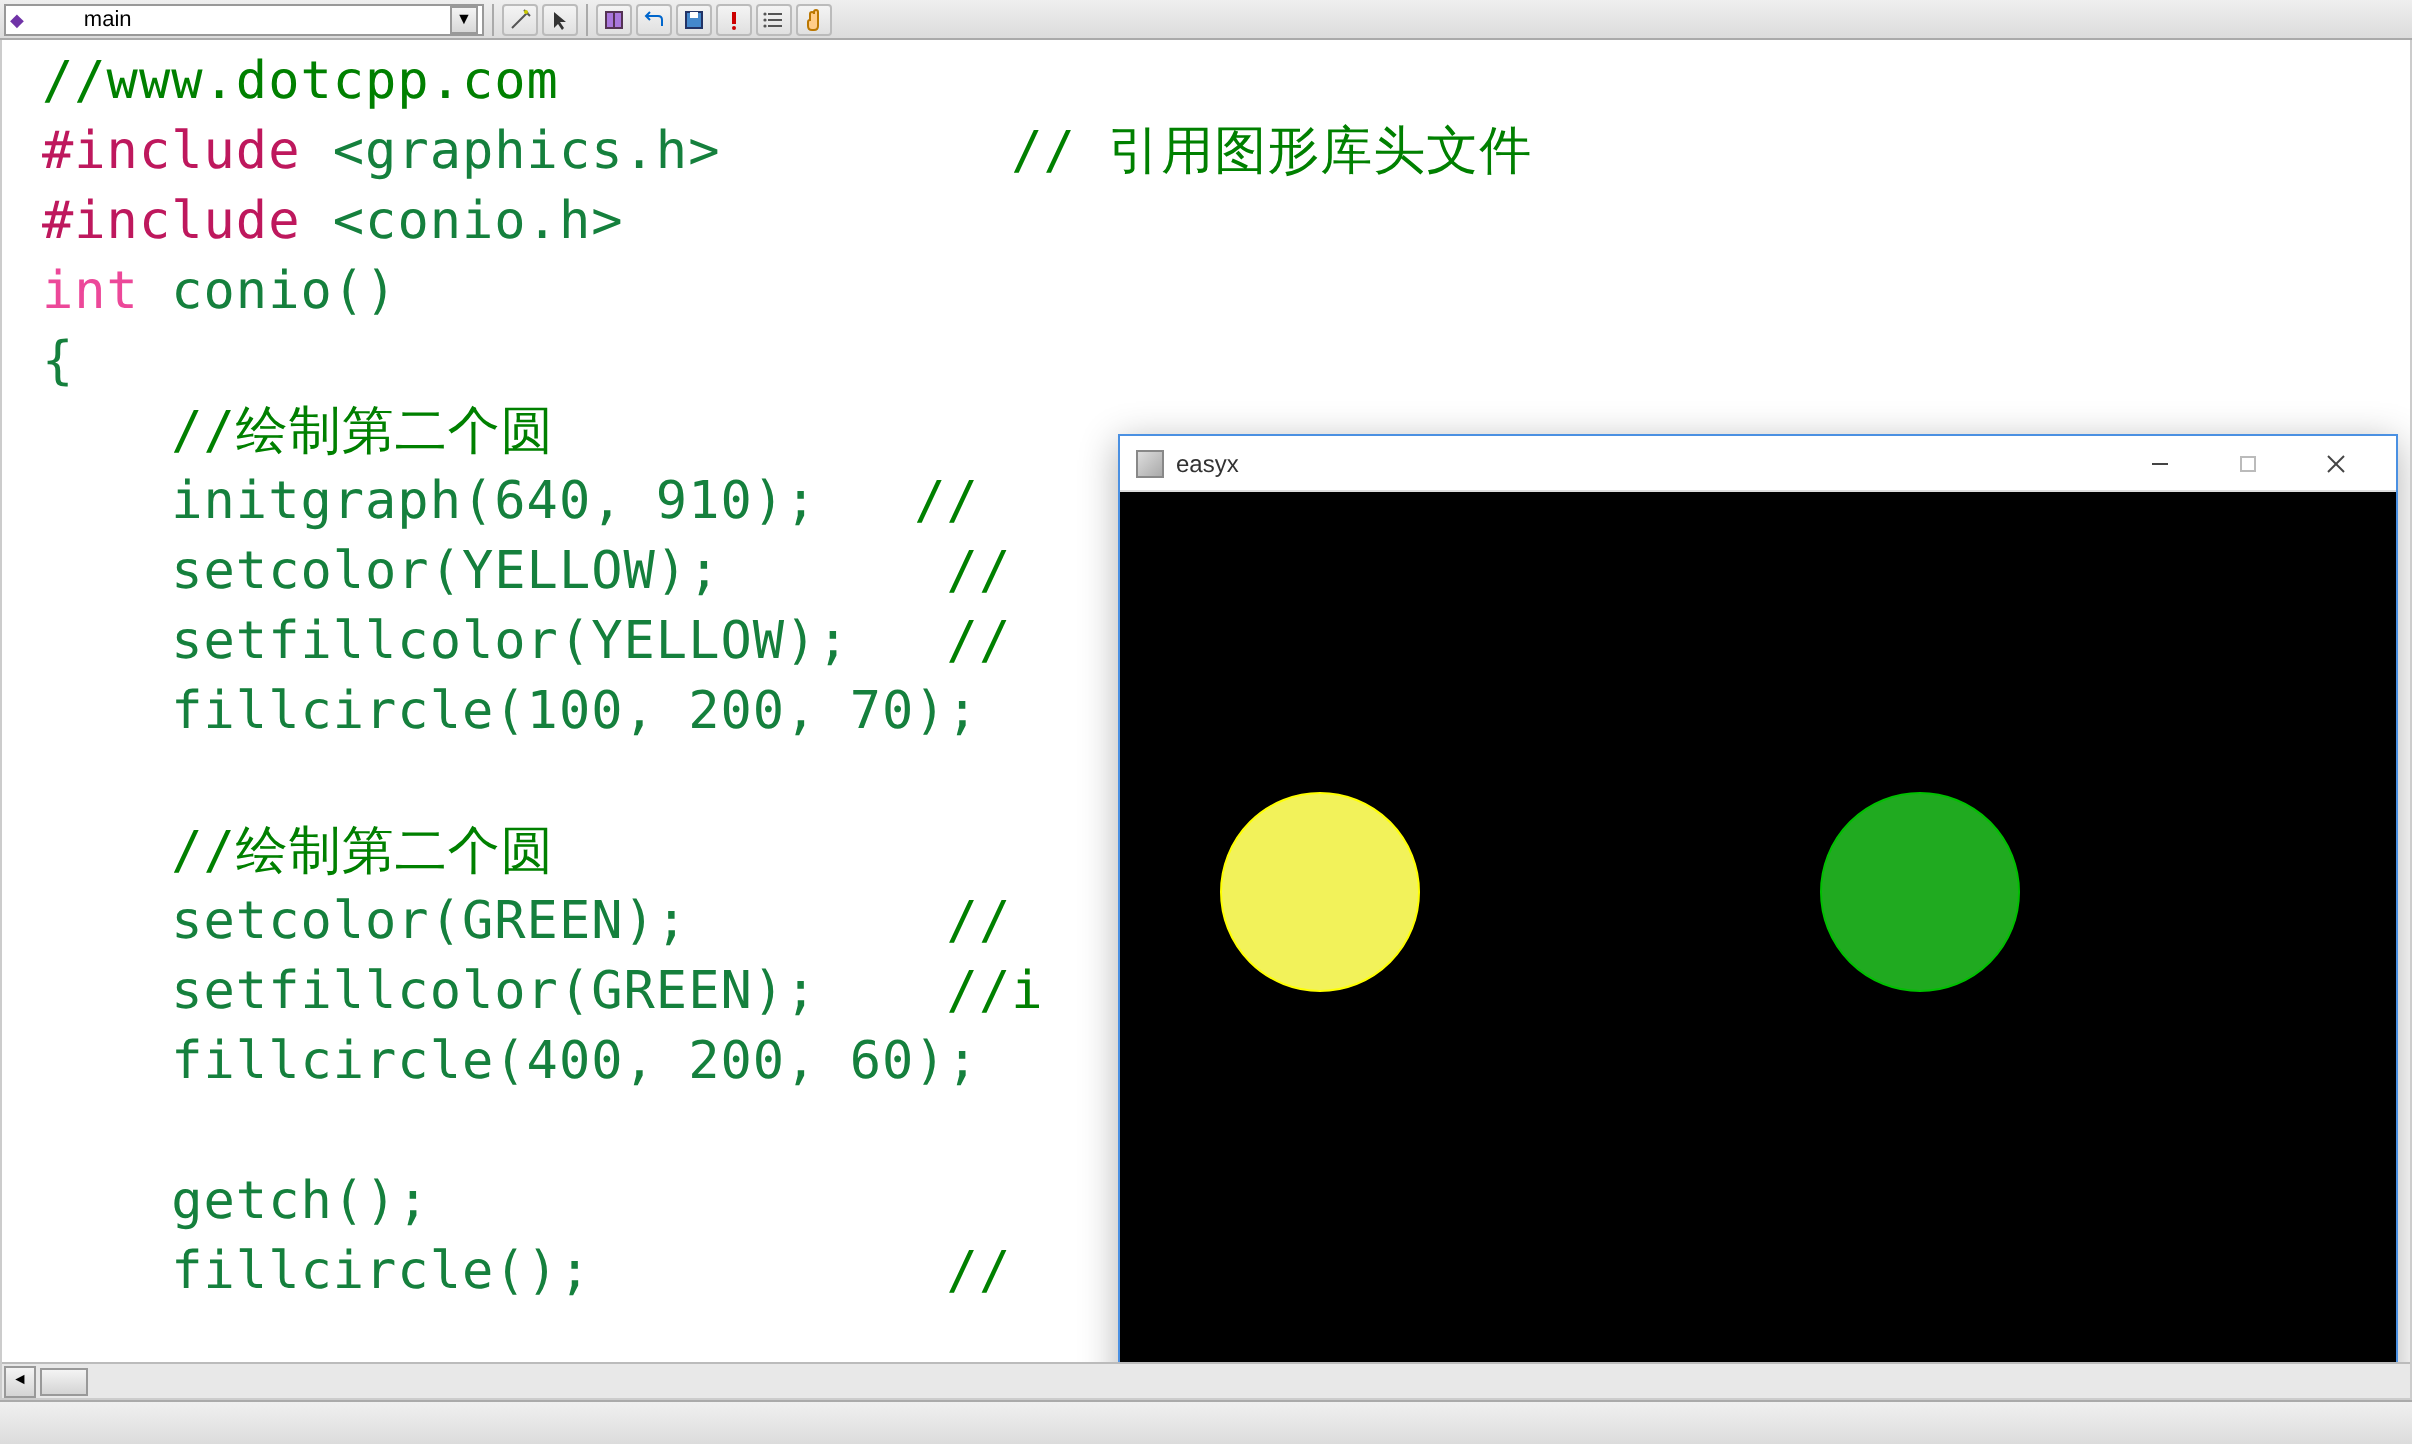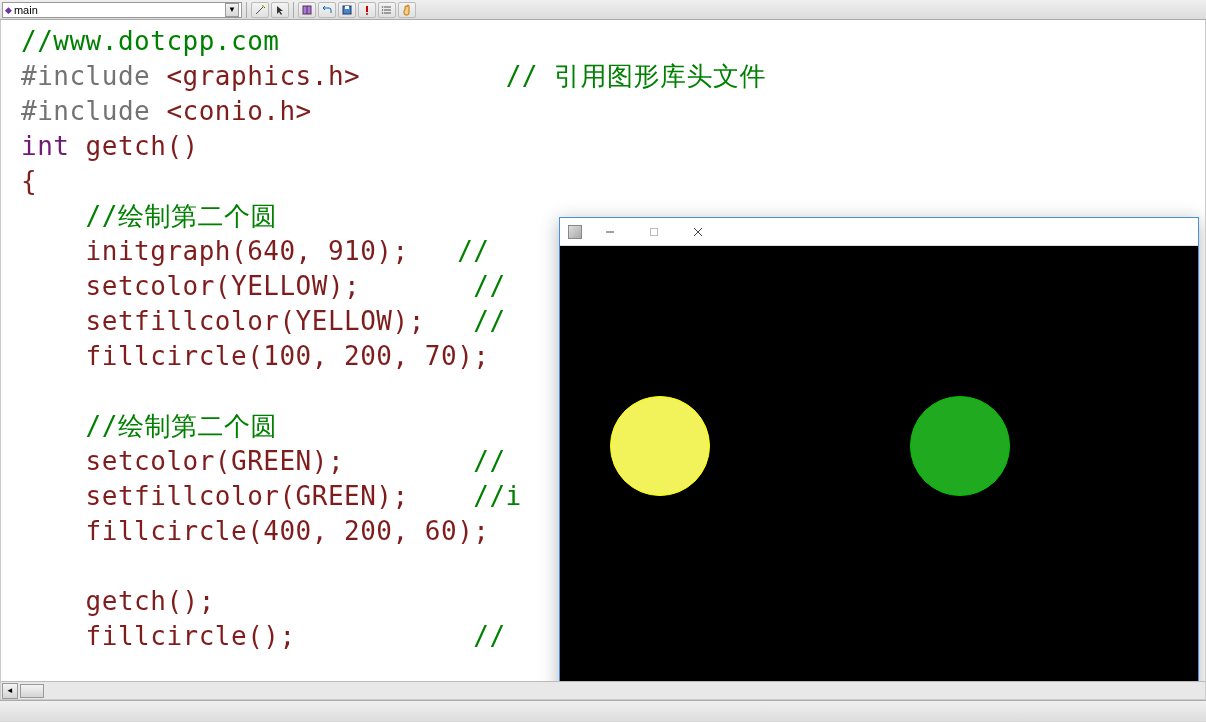--- a/index.html
+++ b/index.html
@@ -21,21 +21,21 @@
     display: flex;
     align-items: center;
     height: 16px;
     background: #fff;
     border: 1px solid #999;
     width: 240px;
     padding: 0 2px;
     justify-content: space-between;
   }
   .toolbar-select .diamond { color: #7033a7; font-size: 9px; margin-right: 2px; }
-  .toolbar-select .label { flex: 1; }
+  .toolbar-select .label { flex: 1; margin-left: 28px; }
   .toolbar-select .dd {
     width: 14px; height: 14px;
     background: linear-gradient(#f4f4f4,#d8d8d8);
     border: 1px solid #999;
     display: flex; align-items: center; justify-content: center;
     font-size: 8px; line-height: 1;
   }
   .tb-sep {
     width: 1px; height: 16px;
     background: #aaa;
@@ -61,23 +61,23 @@
   }
   .code {
     padding: 4px 4px 4px 20px;
     font-size: 26px;
     line-height: 35px;
     font-family: "Consolas", "SimSun", monospace;
     white-space: pre;
     letter-spacing: 0.5px;
   }
   .c-comment { color: #008000; margin-top: 20px; }
-  .c-pp { color: #737373; }
-  .c-kw { color: #701a75; }
-  .c-plain { color: #7f1d1d; }
+  .c-pp { color: #be185d; }
+  .c-kw { color: #ec4899; }
+  .c-plain { color: #15803d; }
 
   
   .hscroll {
     position: absolute;
     left: 0; right: 0; bottom: 0;
     height: 18px;
     background: #e8e8e8;
     border-top: 1px solid #bbb;
     display: flex; align-items: center;
   }
@@ -221,39 +221,40 @@
     <svg viewBox="0 0 12 12">
         <path d="M4 6 L4 3 Q4 2 5 2 Q6 2 6 3 L6 2 Q6 1 7 1 Q8 1 8 2 L8 6 L8 9 Q8 11 6 11 L5 11 Q3 11 3 9 L3 7 Q3 6 4 6 Z" fill="#fc8" stroke="#b70"></path>
       </svg>
   </div>
 </div>
 
 <div class="code-area">
   <div class="code"><span class="c-comment">//www.dotcpp.com</span>
 <span class="c-pp">#include </span><span class="c-plain">&lt;graphics.h&gt;</span>         <span class="c-comment">// 引用图形库头文件</span>
 <span class="c-pp">#include </span><span class="c-plain">&lt;conio.h&gt;</span>
-<span class="c-kw">int</span><span class="c-plain"> getch()</span>
+<span class="c-kw">int</span><span class="c-plain"> conio()</span>
 <span class="c-plain">{</span>
 <span class="c-comment">    //绘制第二个圆</span>
 <span class="c-plain">    initgraph(640, 910);   </span><span class="c-comment">// </span>
 <span class="c-plain">    setcolor(YELLOW);       </span><span class="c-comment">//</span>
 <span class="c-plain">    setfillcolor(YELLOW);   </span><span class="c-comment">//</span>
 <span class="c-plain">    fillcircle(100, 200, 70);</span>
 <span class="c-plain"></span>
 <span class="c-comment">    //绘制第二个圆</span>
 <span class="c-plain">    setcolor(GREEN);        </span><span class="c-comment">//</span>
 <span class="c-plain">    setfillcolor(GREEN);    </span><span class="c-comment">//i</span>
 <span class="c-plain">    fillcircle(400, 200, 60);</span>
 <span class="c-plain"></span>
 <span class="c-plain">    getch();</span>
 <span class="c-plain">    fillcircle();           </span><span class="c-comment">//</span></div>
 
   <div class="easyx-window">
     <div class="easyx-title">
       <div class="app-icon"></div>
+      <div class="title-txt">easyx</div>
       <div class="win-controls">
         <div class="win-btn">
             <svg viewBox="0 0 10 10">
               <line x1="1" y1="5" x2="9" y2="5" stroke="#444" stroke-width="1"></line>
             </svg>
           </div>
         <div class="win-btn disabled">
             <svg viewBox="0 0 10 10">
               <rect x="1.5" y="1.5" width="7" height="7" fill="none" stroke="#bbb" stroke-width="1"></rect>
             </svg>

